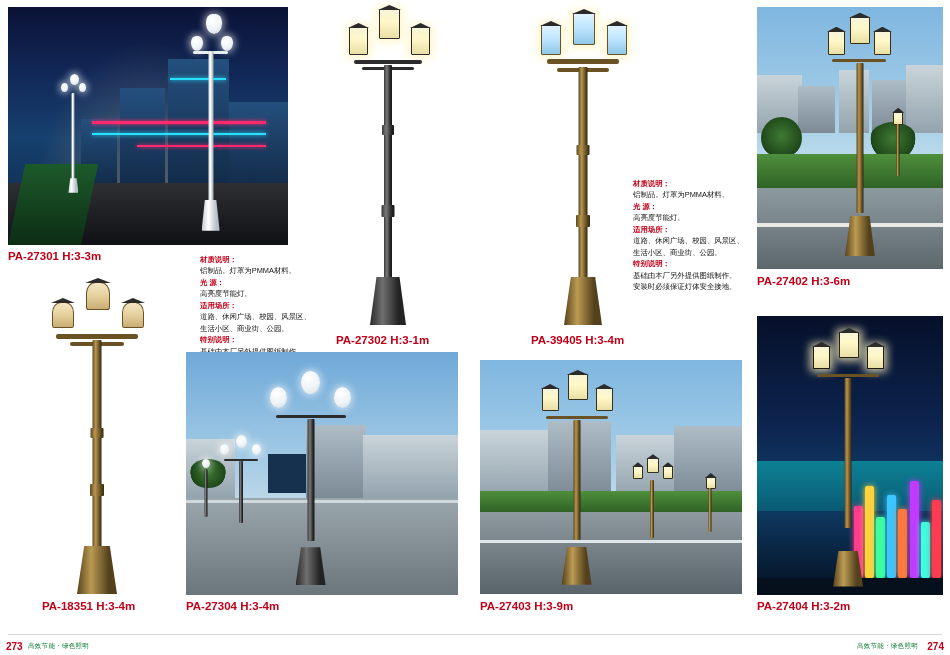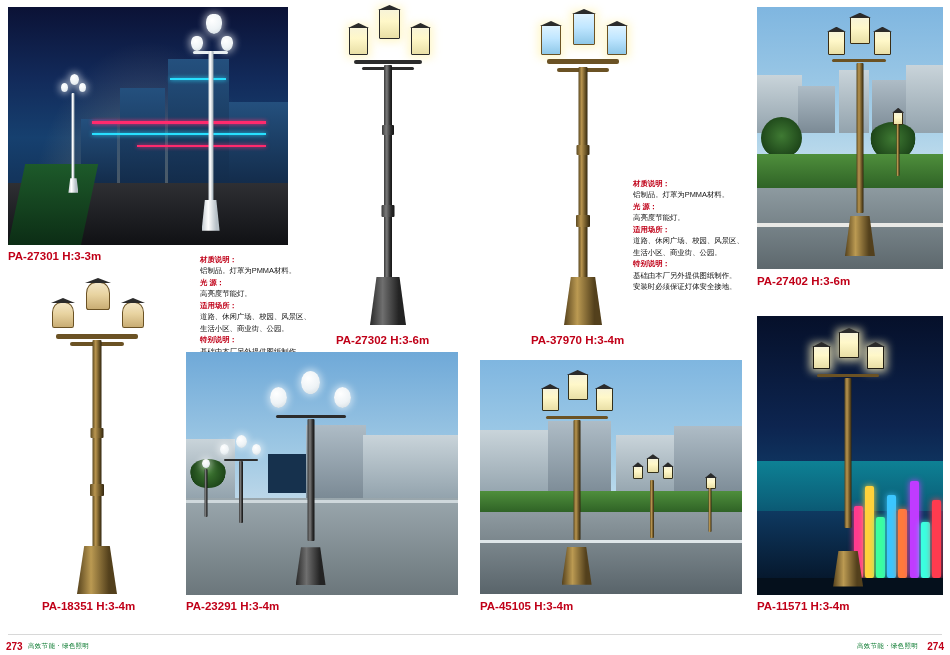--- a/index.html
+++ b/index.html
@@ -261,36 +261,36 @@
       <div class="lant glow" style="left:31px; top:22px; width:17px; height:26px;"></div>
       <div class="lant glow" style="left:93px; top:22px; width:17px; height:26px;"></div>
       <div class="arm" style="left:36px; top:55px; width:68px; height:4px;"></div>
       <div class="arm" style="left:44px; top:62px; width:52px; height:3px;"></div>
       <div class="pole" style="top:60px; width:8px; height:215px;"></div>
       <div class="pole" style="top:120px; width:12px; height:10px;"></div>
       <div class="pole" style="top:200px; width:13px; height:12px;"></div>
       <div class="base" style="width:36px; height:48px;"></div>
     </div>
   </div>
-  <div class="caption" style="left:336px; top:334px;">PA-27302 H:3-6m</div>
+  <div class="caption" style="left:336px; top:334px;">PA-27302 H:3-1m</div>
 
   <div style="position:absolute; left:513px; top:5px; width:140px; height:320px;">
     <div class="lamp" style="left:0; top:0; width:140px; height:320px;">
       <div class="lant glow" style="left:60px; top:8px; width:20px; height:30px; background:linear-gradient(#dff3ff,#bfe6ff 45%,#8fc8e8); border-color:#6b5224;"></div>
       <div class="lant glow" style="left:28px; top:20px; width:18px; height:28px; background:linear-gradient(#dff3ff,#bfe6ff 45%,#8fc8e8); border-color:#6b5224;"></div>
       <div class="lant glow" style="left:94px; top:20px; width:18px; height:28px; background:linear-gradient(#dff3ff,#bfe6ff 45%,#8fc8e8); border-color:#6b5224;"></div>
       <div class="arm bronze" style="left:34px; top:54px; width:72px; height:5px;"></div>
       <div class="arm bronze" style="left:44px; top:63px; width:52px; height:4px;"></div>
       <div class="pole bronze2" style="top:62px; width:9px; height:212px;"></div>
       <div class="pole bronze2" style="top:140px; width:13px; height:10px;"></div>
       <div class="pole bronze2" style="top:210px; width:14px; height:12px;"></div>
       <div class="base bronze" style="width:38px; height:48px;"></div>
     </div>
   </div>
-  <div class="caption" style="left:531px; top:334px;">PA-37970 H:3-4m</div>
+  <div class="caption" style="left:531px; top:334px;">PA-39405 H:3-4m</div>
 
   <div class="spec" style="left:633px; top:178px;">
     <div class="row hdr">材质说明：</div>
     <div class="row">铝制品。灯罩为PMMA材料。</div>
     <div class="row hdr">光    源：</div>
     <div class="row">高亮度节能灯。</div>
     <div class="row hdr">适用场所：</div>
     <div class="row">道路、休闲广场、校园、风景区、</div>
     <div class="row">生活小区、商业街、公园。</div>
     <div class="row hdr">特别说明：</div>
@@ -364,21 +364,21 @@
       <div class="globe" style="left:33px; top:9px; width:9px; height:11px;"></div>
       <div class="arm" style="left:5px; top:24px; width:34px; height:2px;"></div>
       <div class="pole" style="top:26px; width:4px; height:62px;"></div>
     </div>
 
     <div class="lamp" style="left:2%; top:44%; width:30px; height:40%;">
       <div class="globe" style="left:11px; top:0; width:8px; height:9px;"></div>
       <div class="pole" style="top:10px; width:3px; height:48px;"></div>
     </div>
   </div>
-  <div class="caption" style="left:186px; top:600px;">PA-23291 H:3-4m</div>
+  <div class="caption" style="left:186px; top:600px;">PA-27304 H:3-4m</div>
 
   <div class="photo sc-day" style="left:480px; top:360px; width:262px; height:234px;">
     <div class="skyline" style="left:0; top:30%; width:26%; height:28%;"></div>
     <div class="skyline d" style="left:26%; top:26%; width:24%; height:32%;"></div>
     <div class="skyline" style="left:52%; top:32%; width:22%; height:26%;"></div>
     <div class="skyline d" style="left:74%; top:28%; width:26%; height:30%;"></div>
     <div class="lawn" style="top:56%; height:9%;"></div>
     <div class="ground" style="height:35%; background:linear-gradient(#8e9aa0,#59646a);"></div>
     <div style="position:absolute; left:0; right:0; bottom:22%; height:3px; background:#dfe6e9;"></div>
     <div class="lamp" style="left:22%; top:6%; width:78px; height:90%;">
@@ -393,21 +393,21 @@
       <div class="lant" style="left:15px; top:0; width:10px; height:13px; border-color:#33301b;"></div>
       <div class="lant" style="left:1px; top:8px; width:8px; height:11px; border-color:#33301b;"></div>
       <div class="lant" style="left:31px; top:8px; width:8px; height:11px; border-color:#33301b;"></div>
       <div class="pole bronze2" style="top:22px; width:4px; height:58px;"></div>
     </div>
     <div class="lamp" style="left:82%; top:50%; width:30px; height:38%;">
       <div class="lant" style="left:11px; top:0; width:8px; height:10px; border-color:#33301b;"></div>
       <div class="pole bronze2" style="top:11px; width:3px; height:44px;"></div>
     </div>
   </div>
-  <div class="caption" style="left:480px; top:600px;">PA-45105 H:3-4m</div>
+  <div class="caption" style="left:480px; top:600px;">PA-27403 H:3-9m</div>
 
   <div class="photo sc-neon" style="left:757px; top:316px; width:186px; height:279px;">
     <div style="position:absolute; left:0; right:0; top:52%; height:18%; background:linear-gradient(#0d8f9e,#0a5f77); opacity:.85;"></div>
     <div class="bar" style="left:52%; height:26%; background:#ff3b8e; box-shadow:0 0 6px #ff3b8e;"></div>
     <div class="bar" style="left:58%; height:33%; background:#ffd23b; box-shadow:0 0 6px #ffd23b;"></div>
     <div class="bar" style="left:64%; height:22%; background:#3bff9e; box-shadow:0 0 6px #3bff9e;"></div>
     <div class="bar" style="left:70%; height:30%; background:#3bc6ff; box-shadow:0 0 6px #3bc6ff;"></div>
     <div class="bar" style="left:76%; height:25%; background:#ff7a3b; box-shadow:0 0 6px #ff7a3b;"></div>
     <div class="bar" style="left:82%; height:35%; background:#c03bff; box-shadow:0 0 6px #c03bff;"></div>
     <div class="bar" style="left:88%; height:20%; background:#3bffe0; box-shadow:0 0 6px #3bffe0;"></div>
@@ -415,21 +415,21 @@
     <div style="position:absolute; left:0; right:0; bottom:0; height:6%; background:#05101c;"></div>
     <div class="lamp" style="left:28%; top:5%; width:78px; height:92%;">
       <div class="lant glow" style="left:30px; top:2px; width:18px; height:24px; border-color:#201c10;"></div>
       <div class="lant glow" style="left:4px; top:16px; width:15px; height:21px; border-color:#201c10;"></div>
       <div class="lant glow" style="left:58px; top:16px; width:15px; height:21px; border-color:#201c10;"></div>
       <div class="arm bronze" style="left:8px; top:44px; width:62px;"></div>
       <div class="pole bronze2" style="top:48px; width:7px; height:150px;"></div>
       <div class="base bronze" style="width:30px; height:36px;"></div>
     </div>
   </div>
-  <div class="caption" style="left:757px; top:600px;">PA-11571 H:3-4m</div>
+  <div class="caption" style="left:757px; top:600px;">PA-27404 H:3-2m</div>
 
   <div class="footrule"></div>
   <div class="folio" style="left:6px;">273</div>
   <div class="folio-txt" style="left:28px;">高效节能 · 绿色照明</div>
   <div class="folio-txt" style="right:32px;">高效节能 · 绿色照明</div>
   <div class="folio" style="right:6px;">274</div>
 
 </div>
 
 </body></html>

